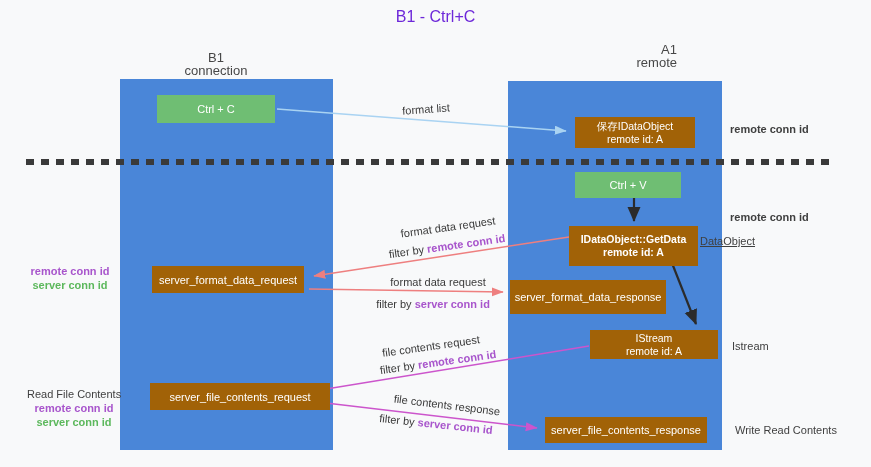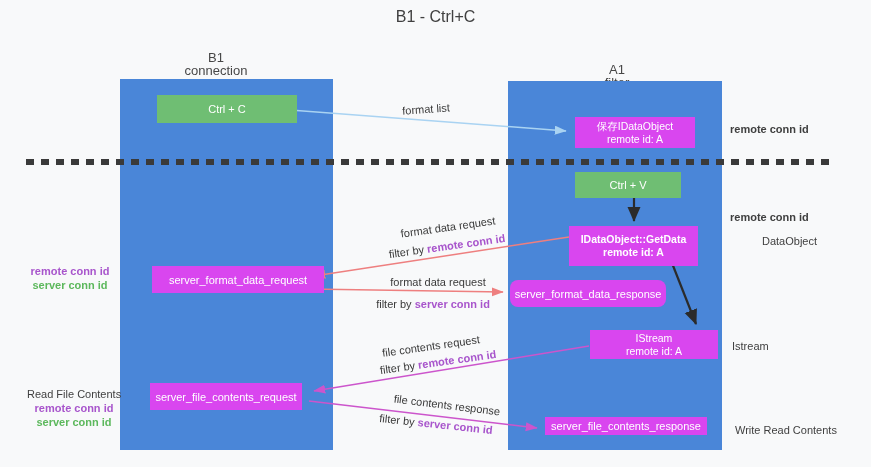--- a/index.html
+++ b/index.html
@@ -9,58 +9,58 @@
   }
   .canvas{
     position:relative;
     width:871px;height:467px;
     background:#f8f9fa;
     overflow:hidden;
   }
   .title{
     position:absolute;left:0;top:6px;width:871px;
     text-align:center;
-    font-size:16px;color:#404040;line-height:21px;
+    font-size:16px;color:#6d28d9;line-height:21px;
   }
   .col-header{
     position:absolute;
     text-align:center;
     font-size:13px;color:#474747;line-height:13px;
   }
   .col-header.left{left:156px;top:51px;width:120px;}
-  .col-header.right{left:557px;top:63px;width:120px;}
+  .col-header.right{left:557px;top:43px;width:120px;text-align:right;}
   .lifeline{
     position:absolute;
     background:#4a86d8;
   }
   .lifeline.left{left:120px;top:79px;width:213px;height:371px;}
   .lifeline.right{left:508px;top:81px;width:214px;height:369px;}
   .dashline{
     position:absolute;left:26px;top:159px;width:807px;height:6px;
     background:repeating-linear-gradient(90deg,#3a3a3a 0 8px,transparent 8px 15px);
   }
   .box{
     position:absolute;
     display:flex;align-items:center;justify-content:center;
     text-align:center;
     color:#ffffff;
     font-size:11px;
   }
   .box.green{background:#6fbe73;}
-  .box.orange{background:#d946ef;}
+  .box.orange{background:#a16207;}
   .box .two{line-height:13px;font-size:10.5px;}
-  .b-ctrlc{left:157px;top:95px;width:140px;height:28px;}
+  .b-ctrlc{left:157px;top:95px;width:118px;height:28px;}
   .b-save{left:575px;top:117px;width:120px;height:31px;}
   .b-ctrlv{left:575px;top:172px;width:106px;height:26px;}
   .b-getdata{left:569px;top:226px;width:129px;height:40px;font-weight:bold;}
-  .b-freq{left:152px;top:266px;width:172px;height:27px;}
-  .b-fres{left:510px;top:280px;width:156px;height:27px;border-radius:8px;}
+  .b-freq{left:152px;top:266px;width:152px;height:27px;}
+  .b-fres{left:510px;top:280px;width:156px;height:34px;}
   .b-istream{left:590px;top:330px;width:128px;height:29px;}
-  .b-fcreq{left:150px;top:383px;width:152px;height:27px;}
-  .b-fcres{left:545px;top:417px;width:162px;height:18px;}
+  .b-fcreq{left:150px;top:383px;width:180px;height:27px;}
+  .b-fcres{left:545px;top:417px;width:162px;height:26px;}
   .flow-label{
     position:absolute;
     white-space:nowrap;
     font-size:11px;color:#3a3a3a;
     transform-origin:center;
   }
   .purple{color:#a855cc;font-weight:bold;}
   .greenlbl{color:#5cb85c;font-weight:bold;}
   .side-label{
     position:absolute;white-space:nowrap;
@@ -83,21 +83,21 @@
   <div class="title">
     <div>B1 - Ctrl+C</div>
   </div>
 
   <div class="col-header left">
     <div>B1</div>
     <div>connection</div>
   </div>
   <div class="col-header right">
     <div>A1</div>
-    <div>filter</div>
+    <div>remote</div>
   </div>
 
   <div class="lifeline left"></div>
   <div class="lifeline right"></div>
 
   <div class="dashline"></div>
 
   <svg class="overlay" width="871" height="467" viewBox="0 0 871 467">
     <defs>
       <marker id="ah-blue" markerWidth="9" markerHeight="8" refX="7.5" refY="3" orient="auto">
@@ -188,21 +188,21 @@
   </div>
 
   <div class="flow-label" style="left:447px;top:405px;transform:translate(-50%,-50%) rotate(7deg);">file contents response</div>
 
   <div class="flow-label" style="left:436px;top:424px;transform:translate(-50%,-50%) rotate(6deg);">
     <span>filter by </span><span class="purple">server conn id</span>
   </div>
 
   <div class="side-label purple" style="left:730px;top:123px;">remote conn id</div>
   <div class="side-label purple" style="left:730px;top:211px;">remote conn id</div>
-  <div class="side-label" style="left:762px;top:235px;">DataObject</div>
+  <div class="side-label" style="left:700px;top:235px;text-decoration:underline;">DataObject</div>
   <div class="side-label" style="left:732px;top:340px;">Istream</div>
   <div class="side-label" style="left:735px;top:424px;">Write Read Contents</div>
 
   <div class="side-block" style="left:24px;top:264px;width:92px;">
     <div class="purple">remote conn id</div>
     <div class="greenlbl">server conn id</div>
   </div>
   <div class="side-label" style="left:27px;top:388px;">Read File Contents</div>
   <div class="side-block" style="left:28px;top:401px;width:92px;">
     <div class="purple">remote conn id</div>

